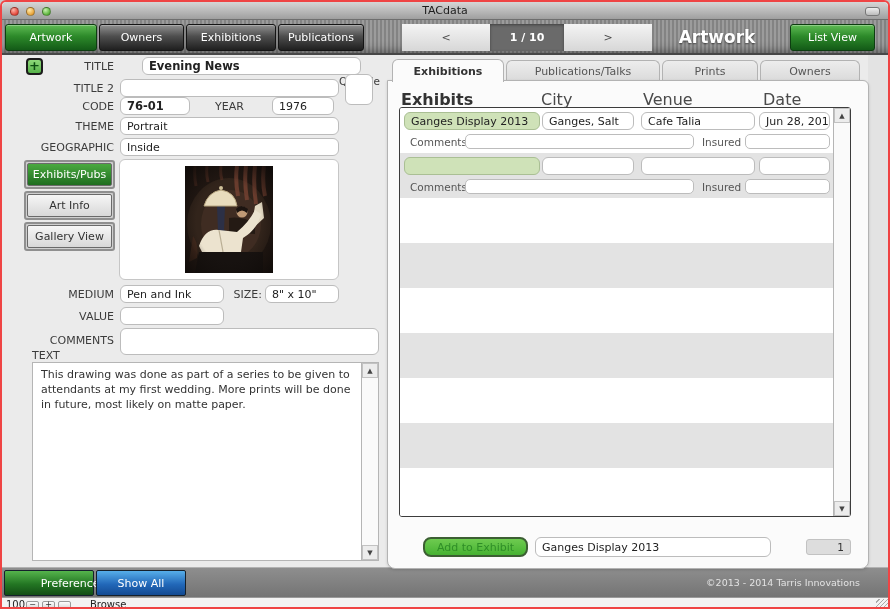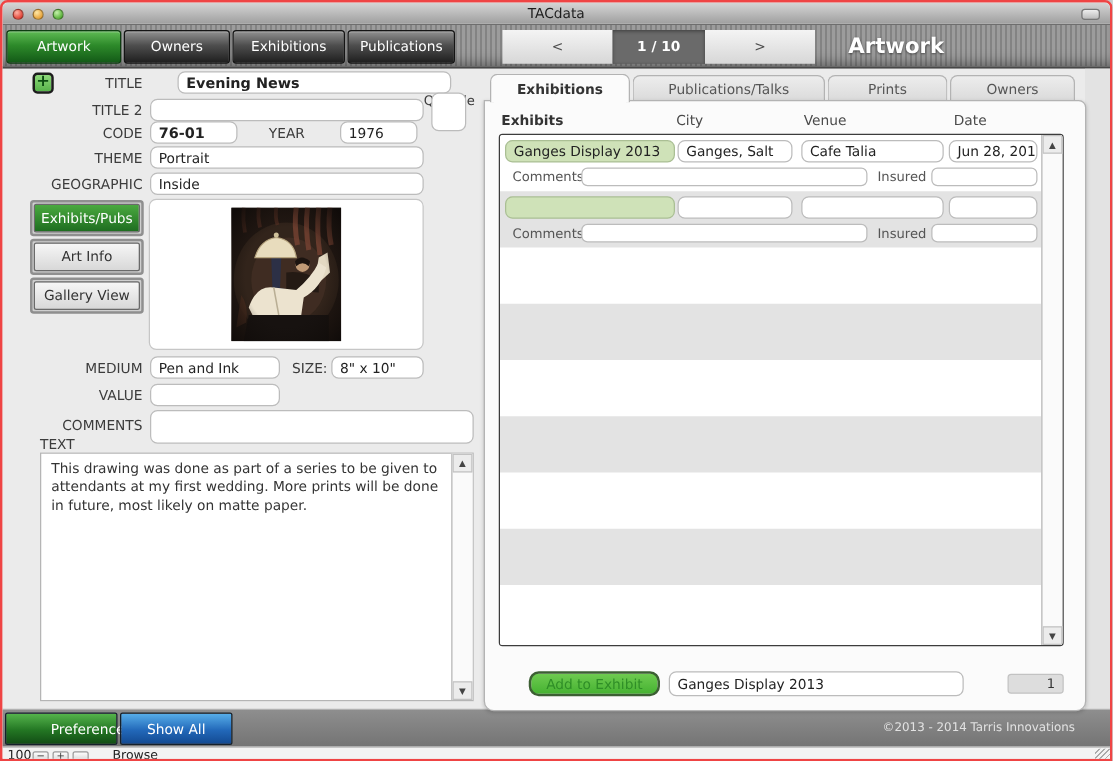--- a/index.html
+++ b/index.html
@@ -71,21 +71,21 @@
 
   
   .panel { position:absolute; left:385px; top:4px; width:482px; height:510px; }
   .tab { position:absolute; top:1px; height:21px; background:linear-gradient(#ededed,#dadada);
          border:1px solid #b3b3b3; border-bottom:none; border-radius:6px 6px 0 0;
          display:flex; align-items:center; justify-content:center; font-size:11px; color:#555; z-index:1; }
   .tab.active { top:0; height:23px; background:#fbfbfb; font-weight:bold; color:#333; z-index:3; }
   .panel-body { position:absolute; left:0; top:21px; width:482px; height:489px; background:#fbfbfb;
                 border:1px solid #b3b3b3; border-radius:0 6px 8px 8px; z-index:2;
                 box-shadow:0 1px 3px rgba(0,0,0,.15); }
-  .col-h { position:absolute; top:9px; font-size:11px; color:#4a4a4a; }
+  .col-h { position:absolute; top:9px; font-size:16px; color:#4a4a4a; }
   .portal { position:absolute; left:11px; top:26px; width:452px; height:410px; background:#fff;
             border:1px solid #3c3c3c; border-radius:3px; overflow:hidden; }
   .portal .rows { position:absolute; left:0; top:0; right:17px; bottom:0; background:#fff; }
   .stripe { position:absolute; left:0; right:0; height:45px; background:#e3e3e3; }
   .prow { position:absolute; left:0; right:0; height:45px; }
   .prow.alt { background:#e3e3e3; }
   .mini-lbl { position:absolute; font-size:10.5px; color:#555; }
   .add-btn { position:absolute; left:35px; top:456px; width:105px; height:20px; border-radius:8px;
              background:linear-gradient(#6ecb50,#46b232); border:2px solid #3c5f33; color:#2f8e27;
              font-size:11px; display:flex; align-items:center; justify-content:center; }
@@ -134,20 +134,23 @@
     <div class="tbtn tbtn-dark" style="left:184px;width:90px;">
         <span>Exhibitions</span>
       </div>
     <div class="tbtn tbtn-dark" style="left:276px;width:86px;">
         <span>Publications</span>
       </div>
     <div class="tbtn tbtn-light" style="left:400px;width:88px;">&lt;</div>
     <div class="rec-counter" style="left:488px;width:74px;">1 / 10</div>
     <div class="tbtn tbtn-light" style="left:562px;width:88px;">&gt;</div>
     <div class="layout-title">Artwork</div>
+    <div class="tbtn tbtn-green" style="left:788px;width:85px;">
+        <span>List View</span>
+      </div>
   </div>
 
   <div class="content">
     <div class="right-margin"></div>
 
     <div class="plus-btn">+</div>
 
     <div class="lbl" style="left:0;top:5px;width:112px;">TITLE</div>
     <div class="field bold" style="left:118px;top:2px;width:219px;margin-left:22px;">Evening News</div>
 

